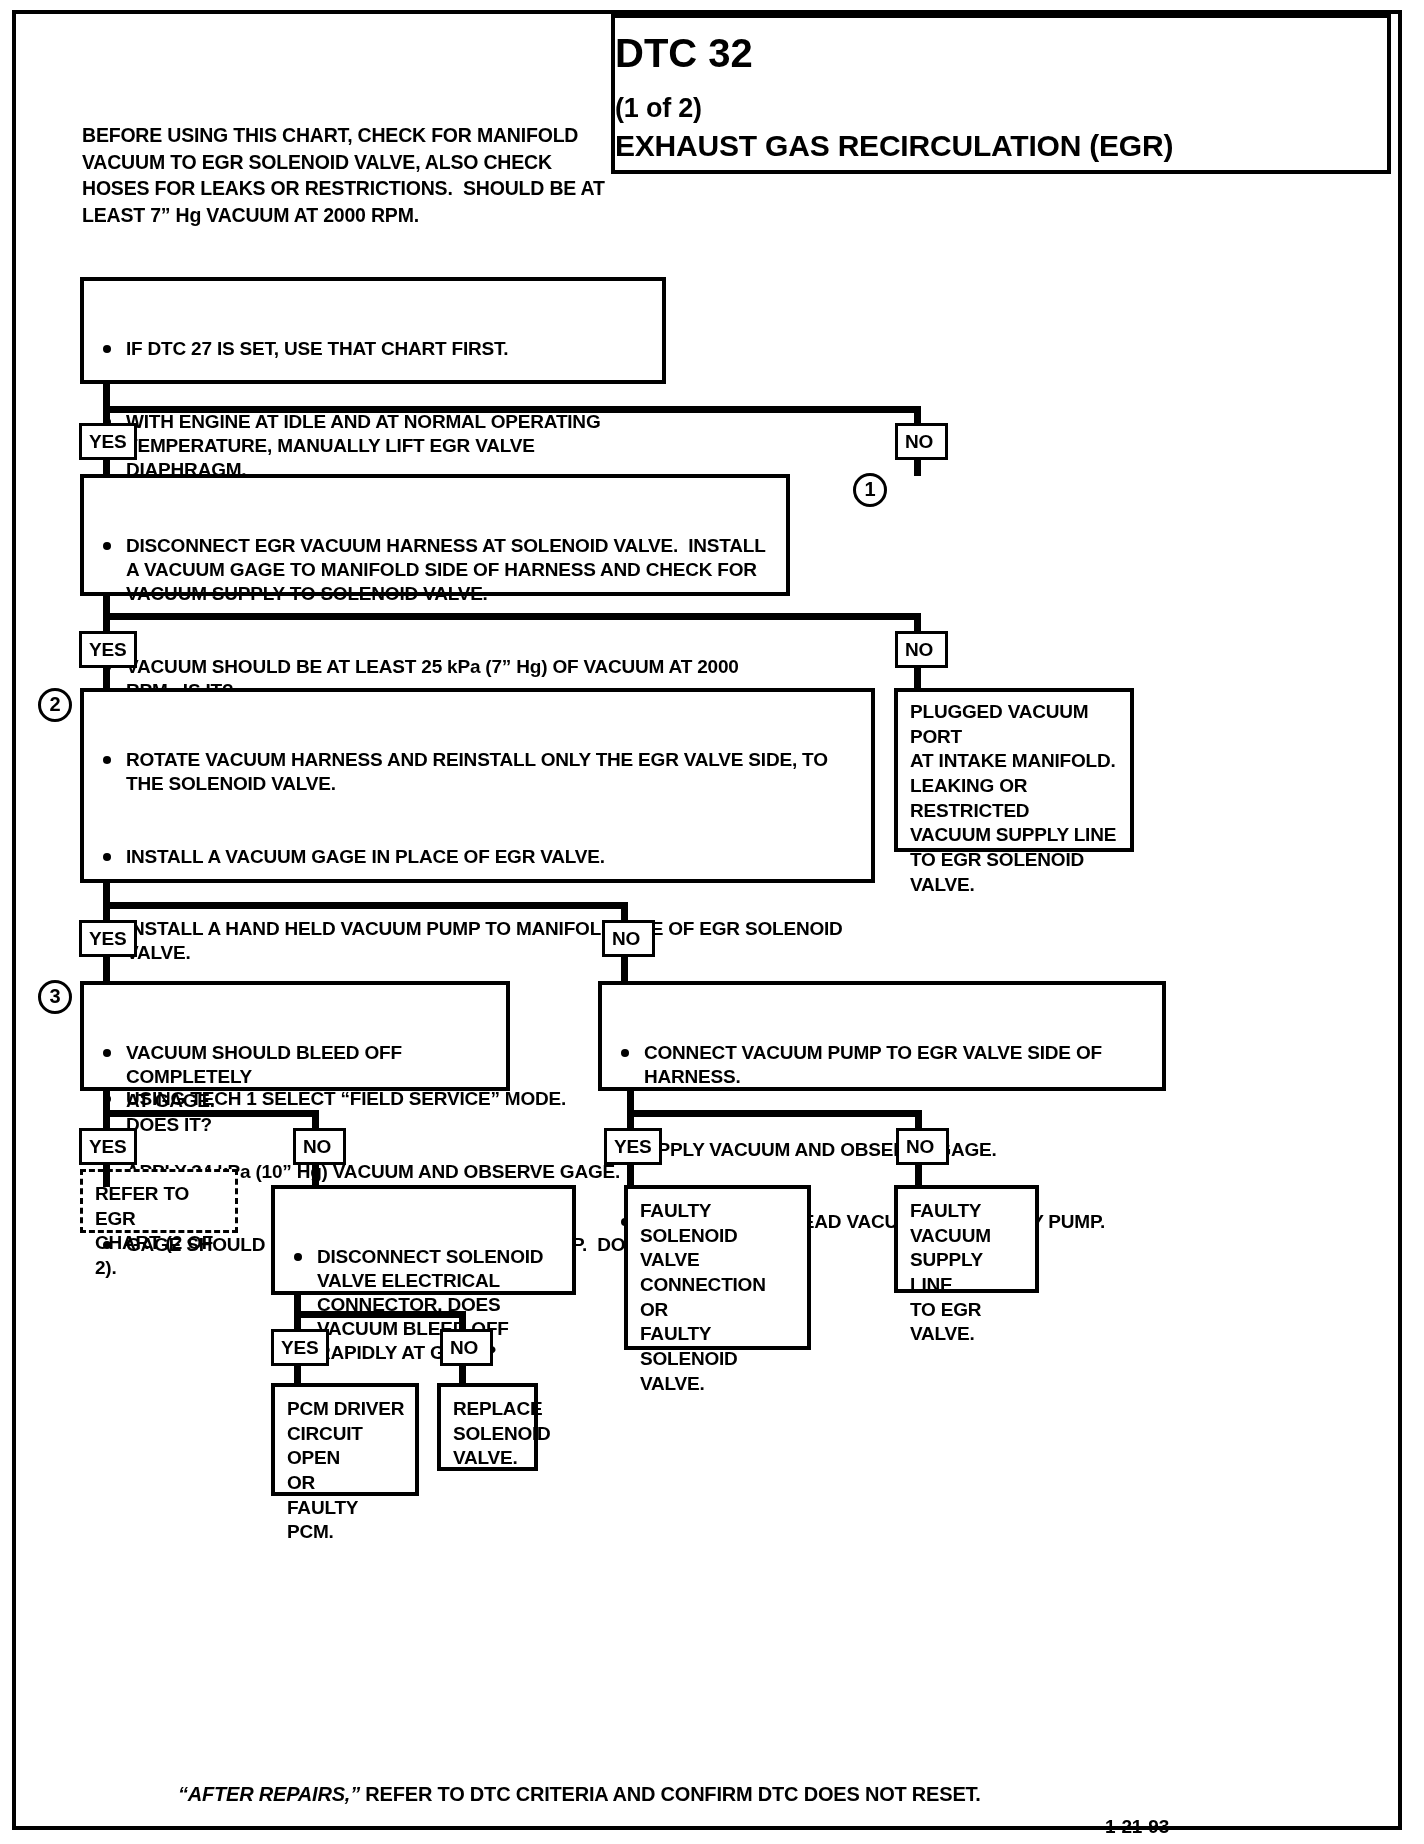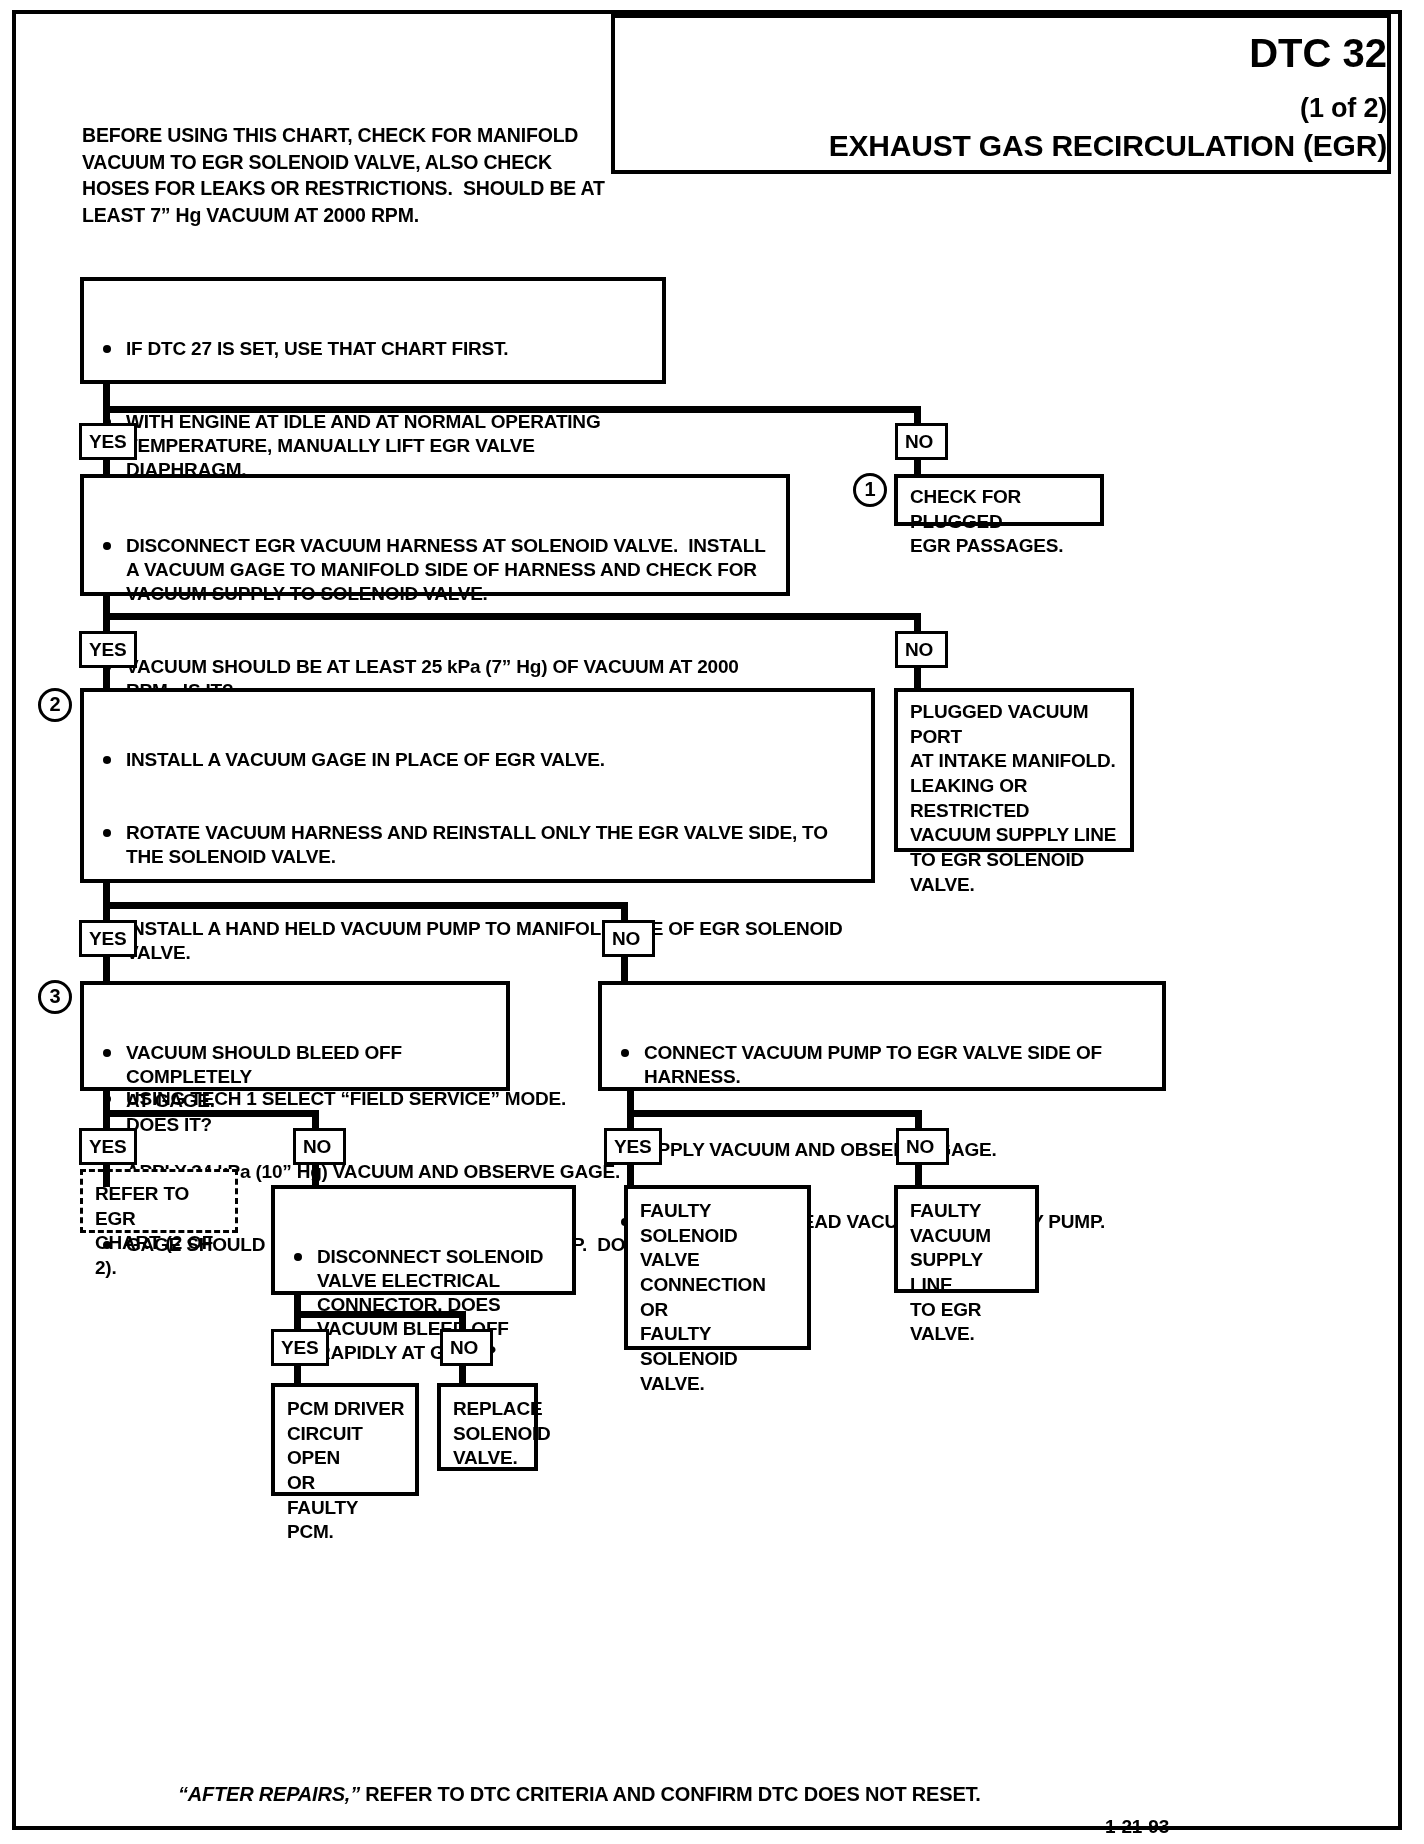--- a/index.html
+++ b/index.html
@@ -41,21 +41,21 @@
   
   .title-box {
     position: absolute;
     left: 611px;
     top: 14px;
     width: 780px;
     height: 160px;
     border: 4px solid #000;
     box-sizing: border-box;
     background: #fff;
-    text-align: right;
+    text-align: left;
     padding-top: 14px;
   }
   .title-main {
     font-size: 40px;
     font-weight: bold;
     font-stretch: condensed;
     letter-spacing: 0px;
     line-height: 1.05;
   }
   .title-sub {
@@ -207,22 +207,20 @@
   <div class="ln lnv" style="left:103px; top:406px; height:22px;"></div>
   <div class="ln lnv" style="left:914px; top:406px; height:22px;"></div>
 
   <div class="yn txt" style="left:79px; top:423px; width:58px; height:37px;">YES</div>
   <div class="yn txt" style="left:895px; top:423px; width:53px; height:37px;">NO</div>
 
   <div class="ln lnv" style="left:103px; top:458px; height:18px;"></div>
   <div class="ln lnv" style="left:914px; top:458px; height:18px;"></div>
 
   <div class="circ txt" style="left:853px; top:473px;">1</div>
-  <div class="box thick plain-lines txt" style="left:894px; top:474px; width:210px; height:52px; padding-top:7px;">CHECK FOR PLUGGED
-EGR PASSAGES.</div>
 
   <div class="box thick" style="left:80px; top:474px; width:710px; height:122px;">
     <ul class="bl txt">
       <li>DISCONNECT EGR VACUUM HARNESS AT SOLENOID VALVE.  INSTALL A VACUUM GAGE TO MANIFOLD SIDE OF HARNESS AND CHECK FOR VACUUM SUPPLY TO SOLENOID VALVE.</li>
       <li>VACUUM SHOULD BE AT LEAST 25 kPa (7” Hg) OF VACUUM AT 2000 RPM.  IS IT?</li>
     </ul>
   </div>
 
   <div class="ln lnv" style="left:103px; top:596px; height:24px;"></div>
   <div class="ln lnh" style="left:103px; top:613px; width:818px;"></div>
@@ -238,22 +236,22 @@
   <div class="box thick plain-lines txt" style="left:894px; top:688px; width:240px; height:164px; padding-top:8px;">PLUGGED VACUUM PORT
 AT INTAKE MANIFOLD.
 LEAKING OR RESTRICTED
 VACUUM SUPPLY LINE
 TO EGR SOLENOID
 VALVE.</div>
 
   <div class="circ txt" style="left:38px; top:688px;">2</div>
   <div class="box thick" style="left:80px; top:688px; width:795px; height:195px;">
     <ul class="bl txt">
+      <li>ROTATE VACUUM HARNESS AND REINSTALL ONLY THE EGR VALVE SIDE, TO THE SOLENOID VALVE.</li>
       <li>INSTALL A VACUUM GAGE IN PLACE OF EGR VALVE.</li>
-      <li>ROTATE VACUUM HARNESS AND REINSTALL ONLY THE EGR VALVE SIDE, TO THE SOLENOID VALVE.</li>
       <li>INSTALL A HAND HELD VACUUM PUMP TO MANIFOLD SIDE OF EGR SOLENOID VALVE.</li>
       <li>IGNITION “ON,” ENGINE STOPPED.</li>
       <li>USING TECH 1 SELECT “FIELD SERVICE” MODE.</li>
       <li>APPLY 34 kPa (10” Hg) VACUUM AND OBSERVE GAGE.</li>
       <li>GAGE SHOULD READ VACUUM APPLIED BY PUMP.  DOES IT?</li>
     </ul>
   </div>
 
   <div class="ln lnv" style="left:103px; top:883px; height:24px;"></div>
   <div class="ln lnh" style="left:103px; top:902px; width:525px;"></div>

